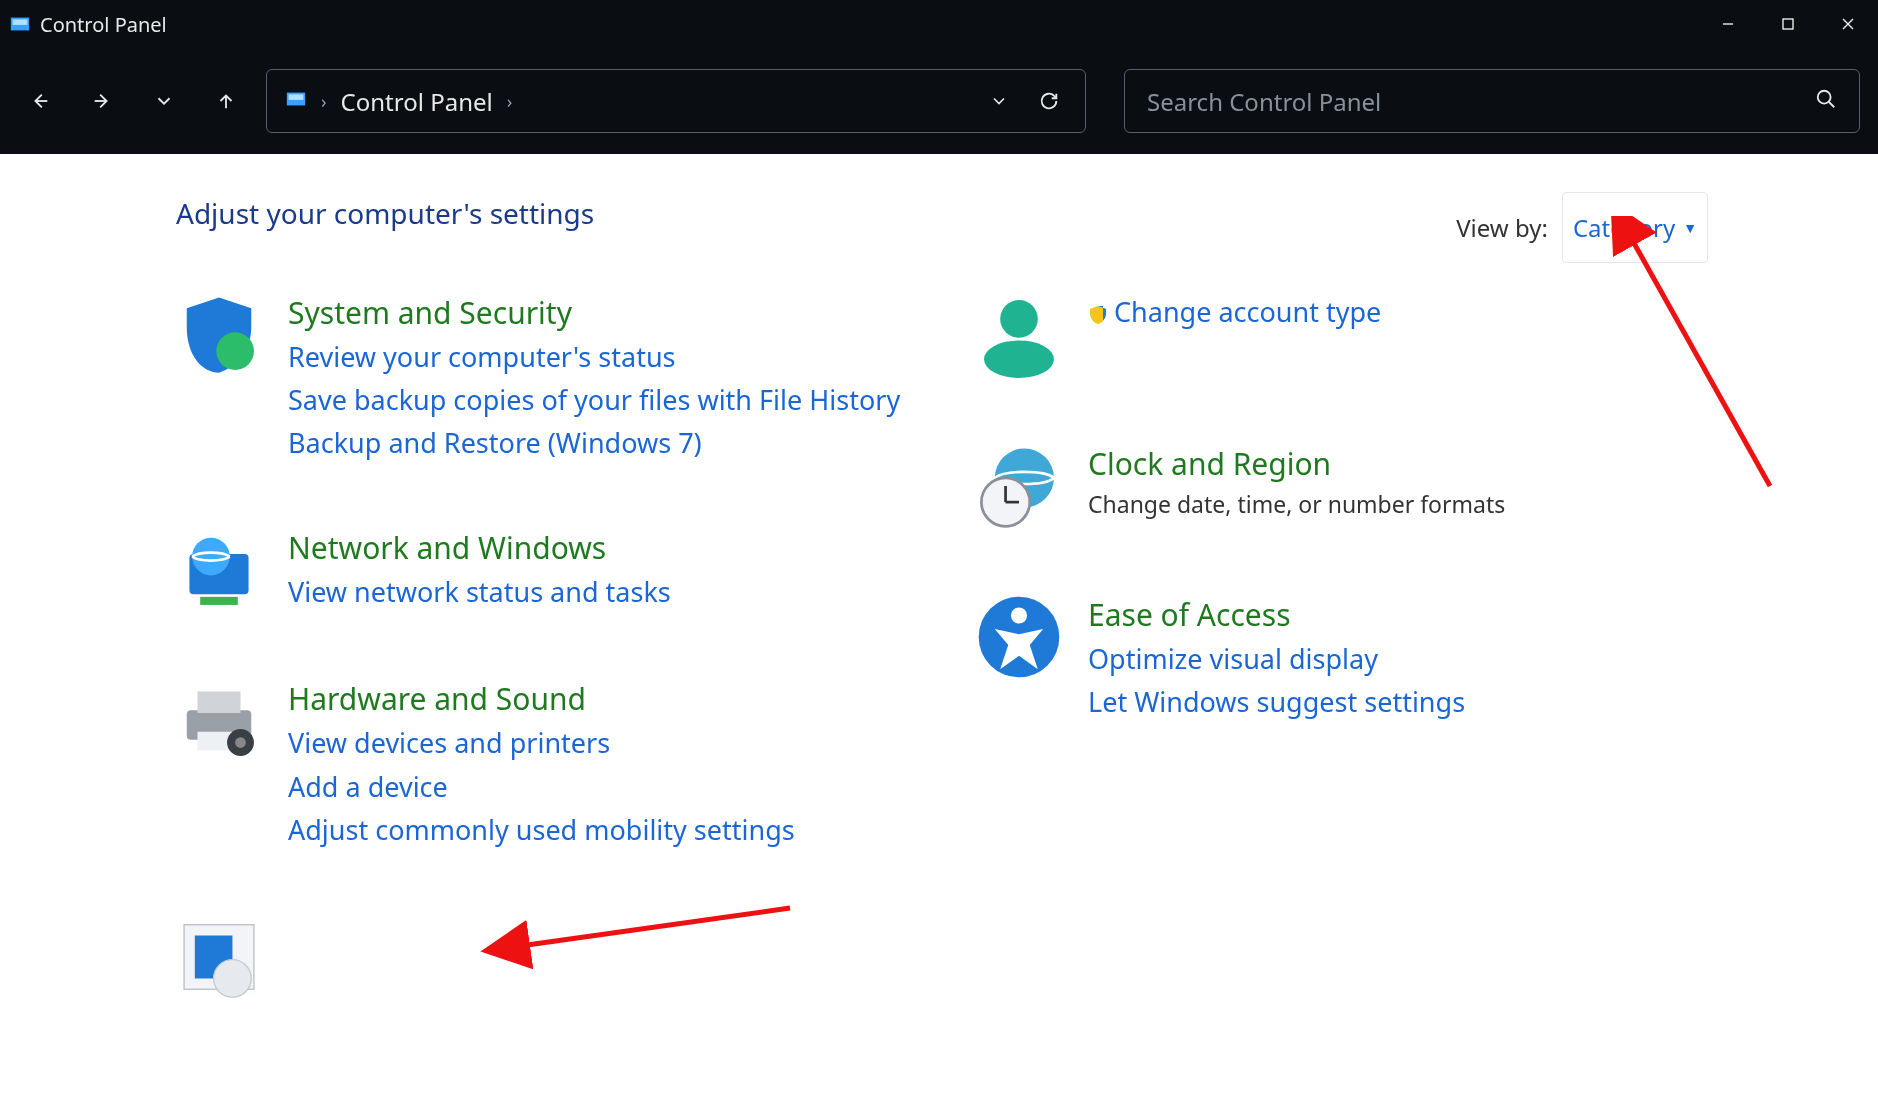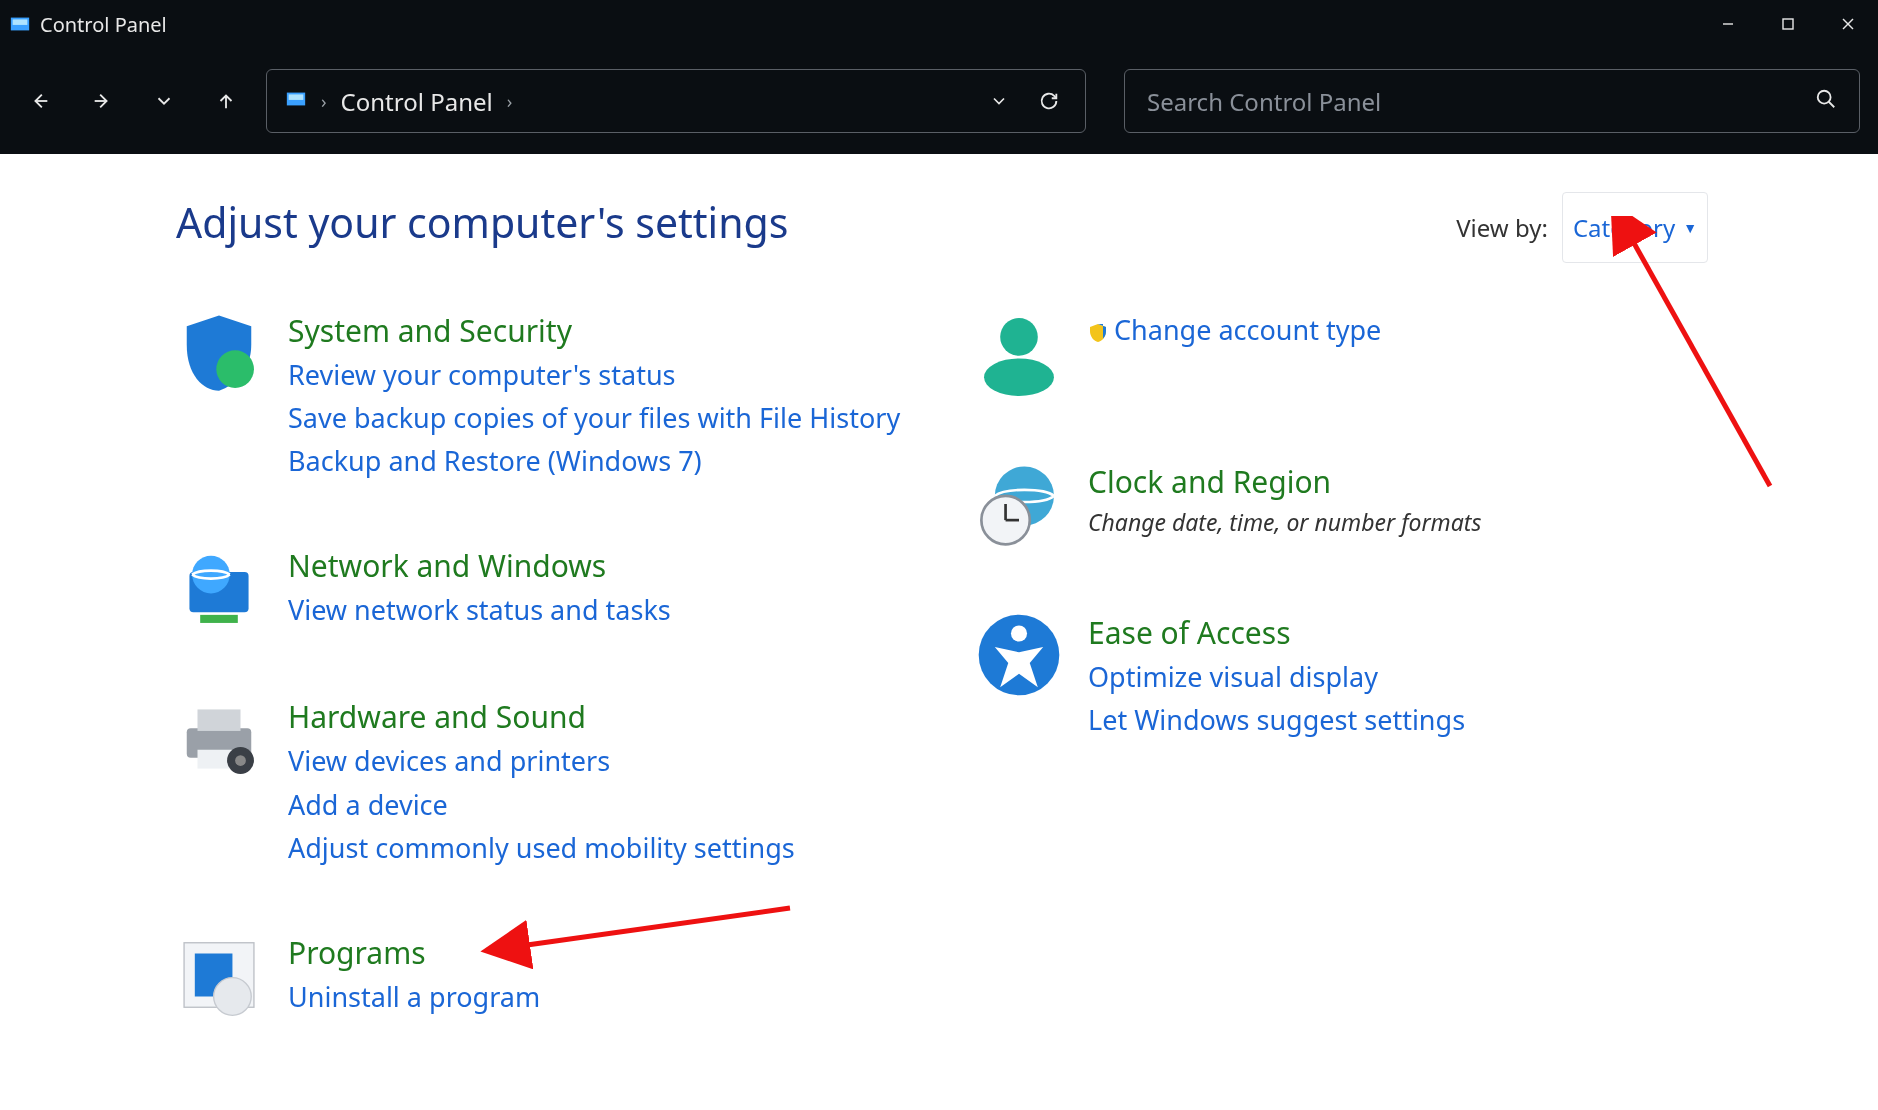--- a/index.html
+++ b/index.html
@@ -24,36 +24,36 @@
 .addrbox .grow  { flex:1; }
 .addr-btn { width:36px; height:36px; display:flex; align-items:center; justify-content:center; color:#e8e8e8; }
 
 .searchbox { flex:1; height:64px; border:1px solid #5a5f66; border-radius:6px; display:flex; align-items:center; padding:0 22px; margin-left:20px; }
 .searchbox input { flex:1; background:transparent; border:none; outline:none; color:#e8e8e8; font-size:24px; }
 .searchbox input::placeholder { color:#8a9099; }
 .search-icon { color:#e8e8e8; }
 
 
 .content { padding:40px 0 0 176px; position:relative; }
-.heading { font-size:41px; color:#1a3a8b; font-weight:400; }
+.heading { font-size:28px; color:#1a3a8b; font-weight:400; }
 
 .viewby { position:absolute; top:38px; right:170px; font-size:24px; display:flex; align-items:center; gap:14px; }
 .viewby .lbl { color:#333;margin-left:20px; }
 .viewby .cat { color:#1a66d6; border:1px solid #e4e6ea; padding:18px 10px; border-radius:4px; display:flex; align-items:center; gap:8px; }
 .viewby .tri { font-size:14px; color:#1a66d6; }
 
 .columns { display:flex; gap:70px; margin-top:60px; }
 .col { width:730px; display:flex; flex-direction:column; gap:65px; }
 
 .cat-item { display:flex; gap:26px; }
 .cat-icon { width:86px; height:86px; flex-shrink:0; display:flex; align-items:center; justify-content:center; }
 .cat-text { display:flex; flex-direction:column; gap:4px; }
 .cat-title { font-size:30px; color:#1f7a1f; font-weight:400; }
 .cat-link  { font-size:27px; color:#1a66d6; line-height:1.45; cursor:pointer; }
-.cat-link-plain { font-size:23px; color:#333; line-height:1.45;font-style:italic; }
+.cat-link-plain { font-size:23px; color:#333; line-height:1.45; }
 .shield-inline { display:inline-block; vertical-align:-3px; margin-right:6px; }
 
 
 .ann { position:absolute; pointer-events:none; }
 
 
 .ico svg { width:100%; height:100%; }
 </style>
 </head>
 <body>
@@ -208,24 +208,20 @@
         </div>
       </div>
 
       <div class="cat-item">
         <div class="cat-icon ico">
           <svg viewBox="0 0 64 64">
               <rect x="6" y="8" width="52" height="48" fill="#f2f4f7" stroke="#bcc0c6"></rect>
               <rect x="14" y="16" width="28" height="32" fill="#1e7ad6"></rect>
               <circle cx="42" cy="48" r="14" fill="#e6e9ed" stroke="#c6cad0"></circle>
             </svg>
-        </div>
-        <div class="cat-text">
-          <a class="cat-title">Programs</a>
-          <a class="cat-link">Uninstall a program</a>
         </div>
       </div>
 
     </div>
 
     <div class="col">
 
       <div class="cat-item">
         <div class="cat-icon ico">
           <svg viewBox="0 0 64 64">

